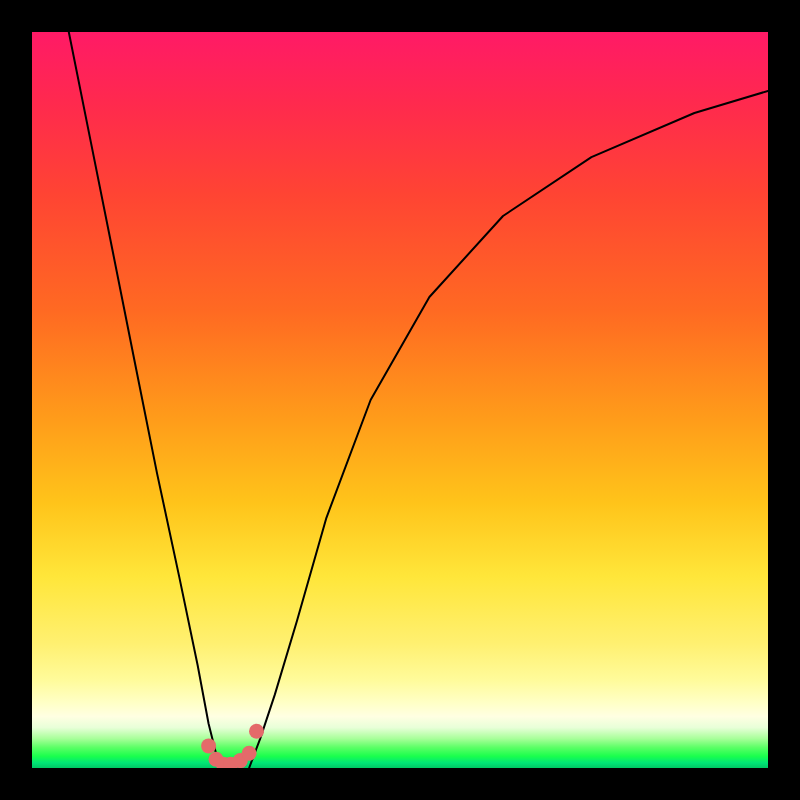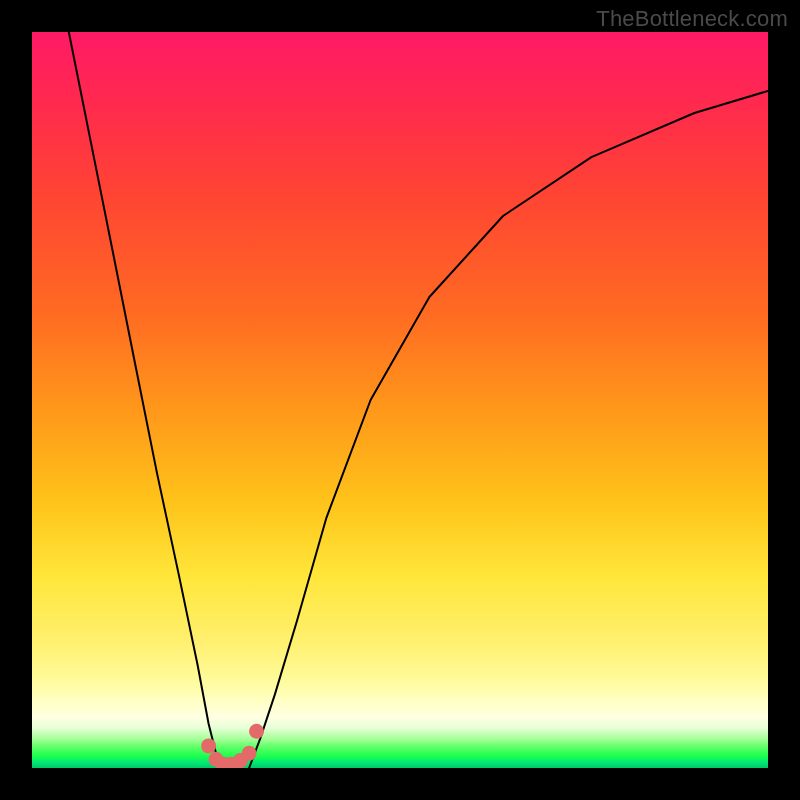--- a/index.html
+++ b/index.html
@@ -74,21 +74,20 @@
   }
   .marker {
     fill: #e46a6a;
     stroke: none;
   }
 </style>
 </head>
 <body>
 
 <div class="frame">
-  <div class="watermark">TheBottleneck.com</div>
   <div class="plot">
     <svg class="curves" viewBox="0 0 736 736" preserveAspectRatio="none">
       <path id="left-branch" class="curve-line" d="M36.8 0.0 L58.9 110.4 L81.0 220.8 L103.0 331.2 L125.1 441.6 L147.2 544.6 L165.6 633.0 L176.6 691.8 L184.0 721.3 L189.9 736.0"></path>
       <path id="right-branch" class="curve-line" d="M217.1 736.0 L228.2 706.6 L242.9 662.4 L265.0 588.8 L294.4 485.8 L338.6 368.0 L397.4 265.0 L471.0 184.0 L559.4 125.1 L662.4 81.0 L736.0 58.9"></path>
       <g id="markers">
           <circle cx="176.6" cy="713.9" r="7.5" class="marker"></circle>
           <circle cx="184.0" cy="727.2" r="7.5" class="marker"></circle>
           <circle cx="191.4" cy="732.3" r="7.5" class="marker"></circle>
           <circle cx="198.7" cy="732.3" r="7.5" class="marker"></circle>
           <circle cx="208.3" cy="728.6" r="7.5" class="marker"></circle>

